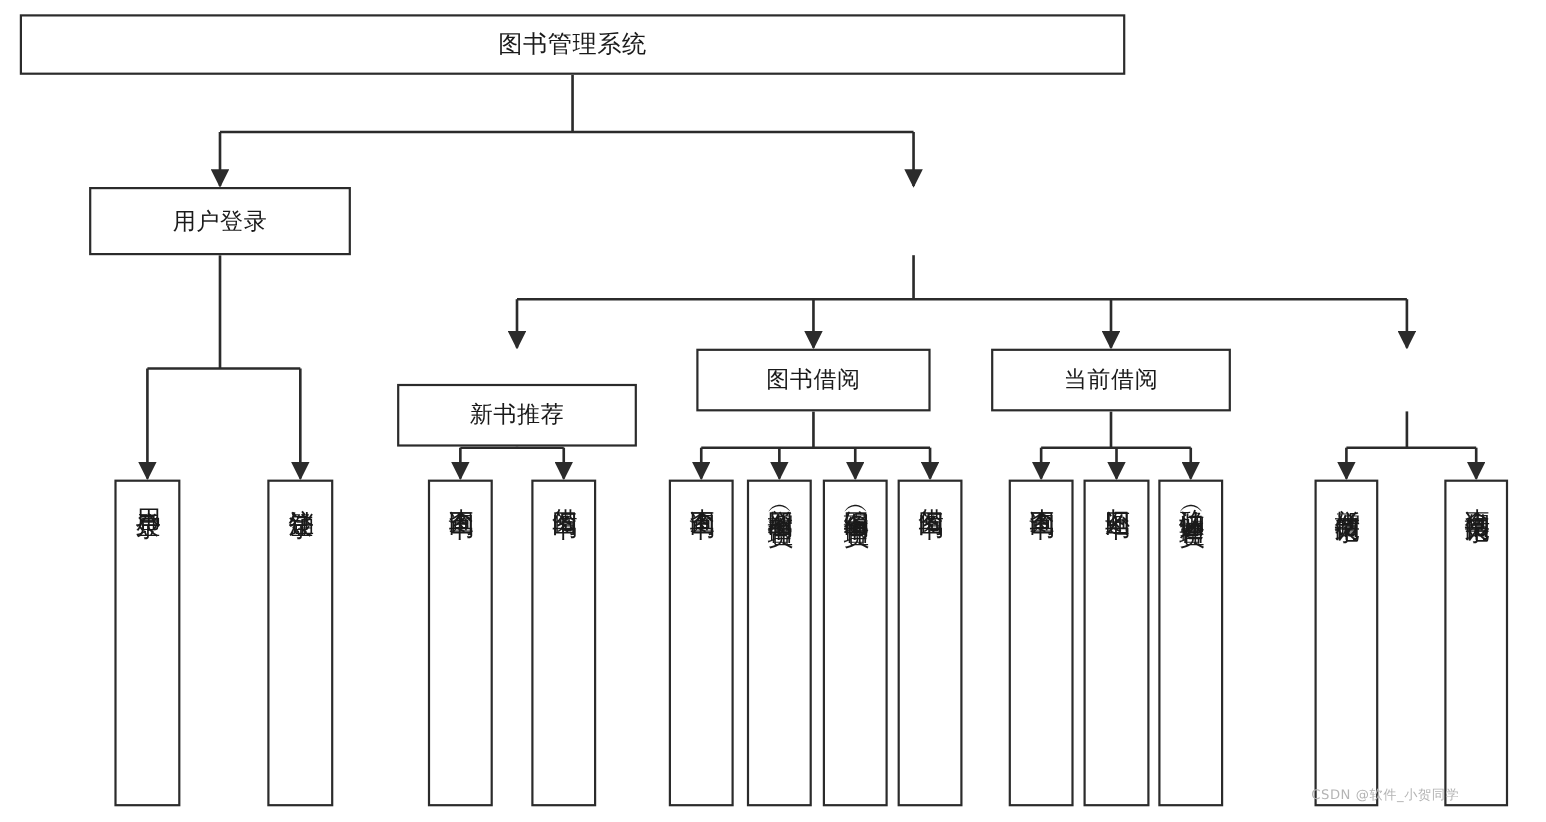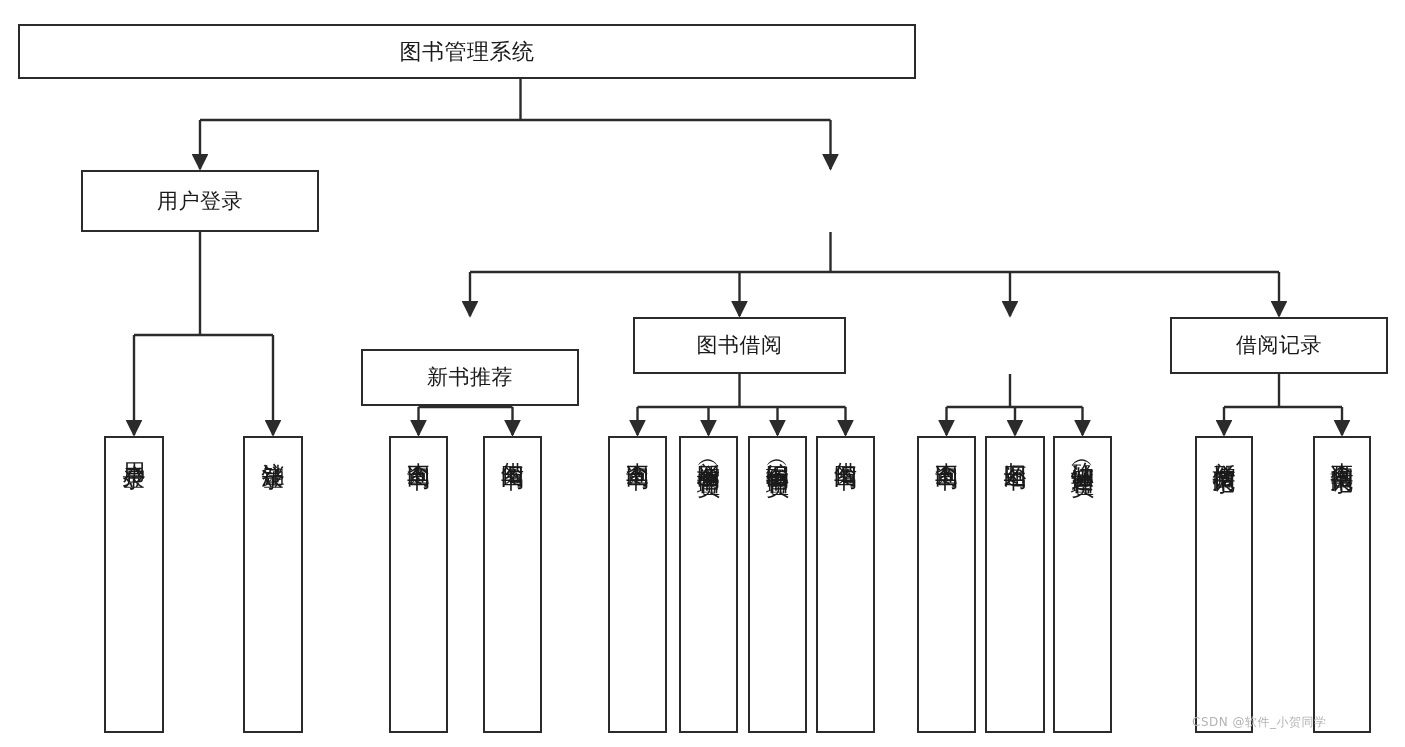--- a/index.html
+++ b/index.html
@@ -107,36 +107,36 @@
         <path d="M 946.5 407 L 946.5 435" marker-end="url(#arrow)"></path>
         <path d="M 1015 407 L 1015 435" marker-end="url(#arrow)"></path>
         <path d="M 1082.5 407 L 1082.5 435" marker-end="url(#arrow)"></path>
         <path d="M 1279 374 L 1279 407"></path>
         <path d="M 1224 407 L 1342 407"></path>
         <path d="M 1224 407 L 1224 435" marker-end="url(#arrow)"></path>
         <path d="M 1342 407 L 1342 435" marker-end="url(#arrow)"></path>
       </g>
   </svg>
 
-  <div class="node root" style="left: 18px; top: 13px; width: 898px; height: 55px; margin-top: 11px;">
+  <div class="node root" style="left: 18px; top: 13px; width: 1005px; height: 55px;">
     <span class="cap">图书管理系统</span>
   </div>
 
   <div class="node horizontal" style="left: 81px; top: 170px; width: 238px; height: 62px;">
     <span class="cap">用户登录</span>
   </div>
 
   <div class="node horizontal" style="left: 361px; top: 317px; width: 218px; height: 57px; margin-top: 32px;">
     <span class="cap">新书推荐</span>
   </div>
   <div class="node horizontal" style="left: 633px; top: 317px; width: 213px; height: 57px;">
     <span class="cap">图书借阅</span>
   </div>
-  <div class="node horizontal" style="left: 1170px; top: 317px; width: 218px; height: 57px;">
-    <span class="cap">借阅记录</span>
+  <div class="node horizontal" style="left: 901px; top: 317px; width: 218px; height: 57px;">
+    <span class="cap">当前借阅</span>
   </div>
 
   <div class="node vertical" style="left: 104px; top: 436px; width: 60px; height: 297px;">
     <span class="cap">用户登录</span>
   </div>
   <div class="node vertical" style="left: 243px; top: 436px; width: 60px; height: 297px;">
     <span class="cap">注销登录</span>
   </div>
   <div class="node vertical" style="left: 389px; top: 436px; width: 59px; height: 297px;">
     <span class="cap">查询图书</span>

